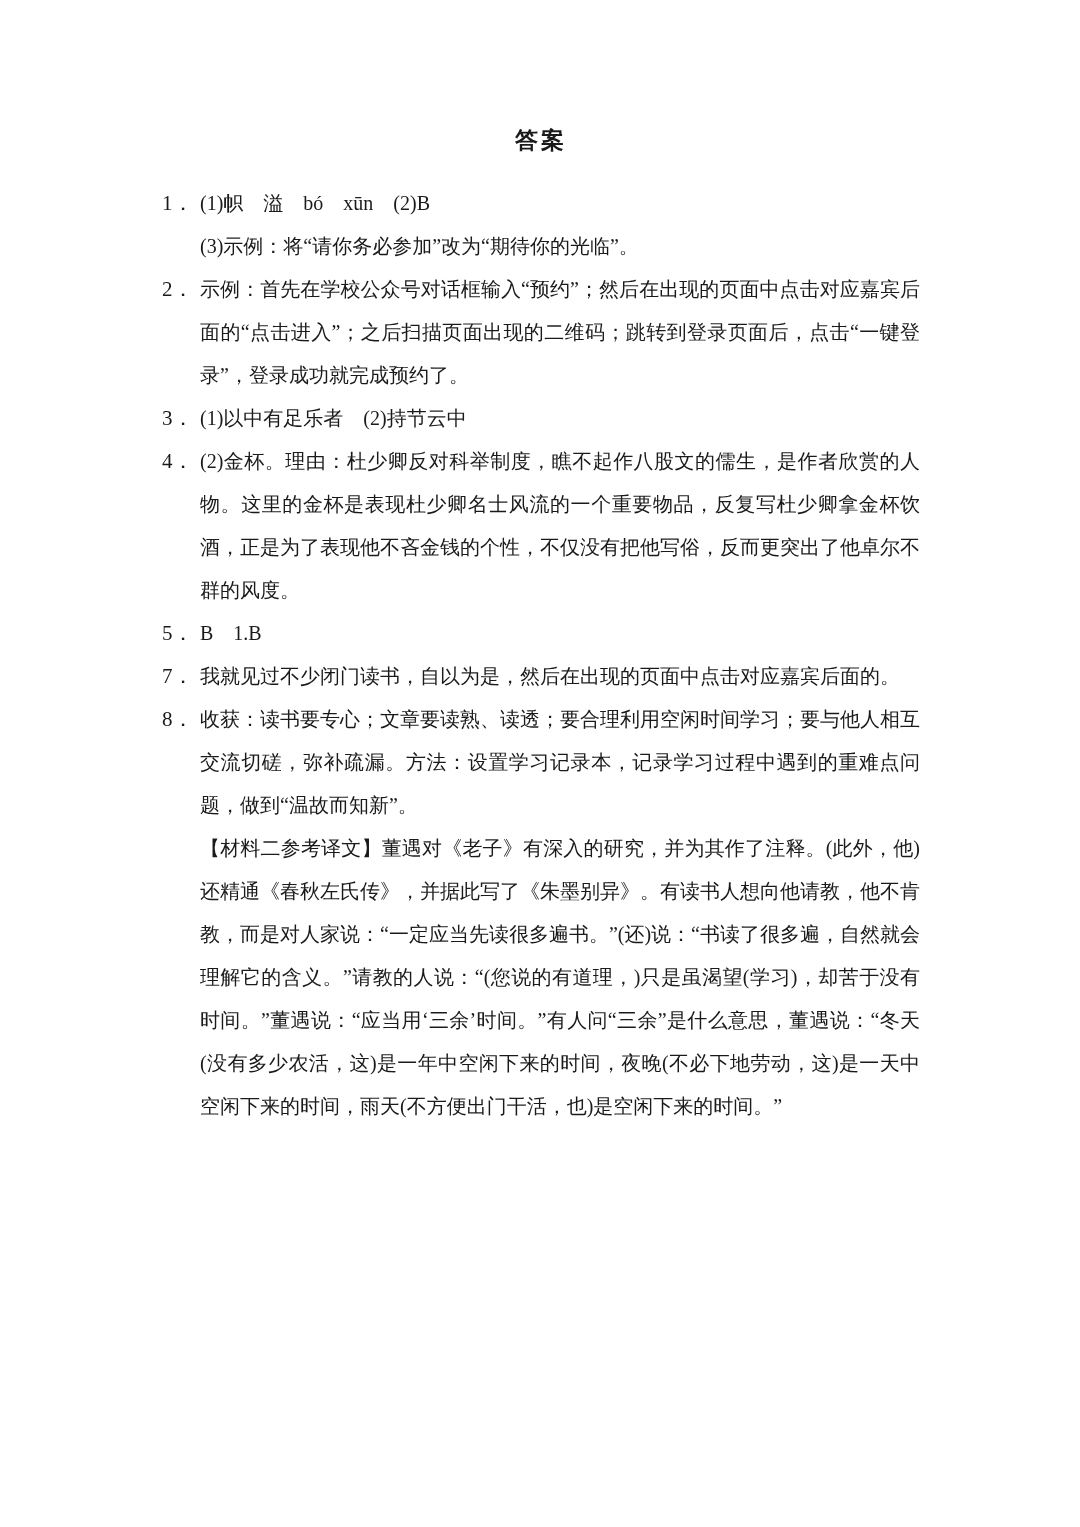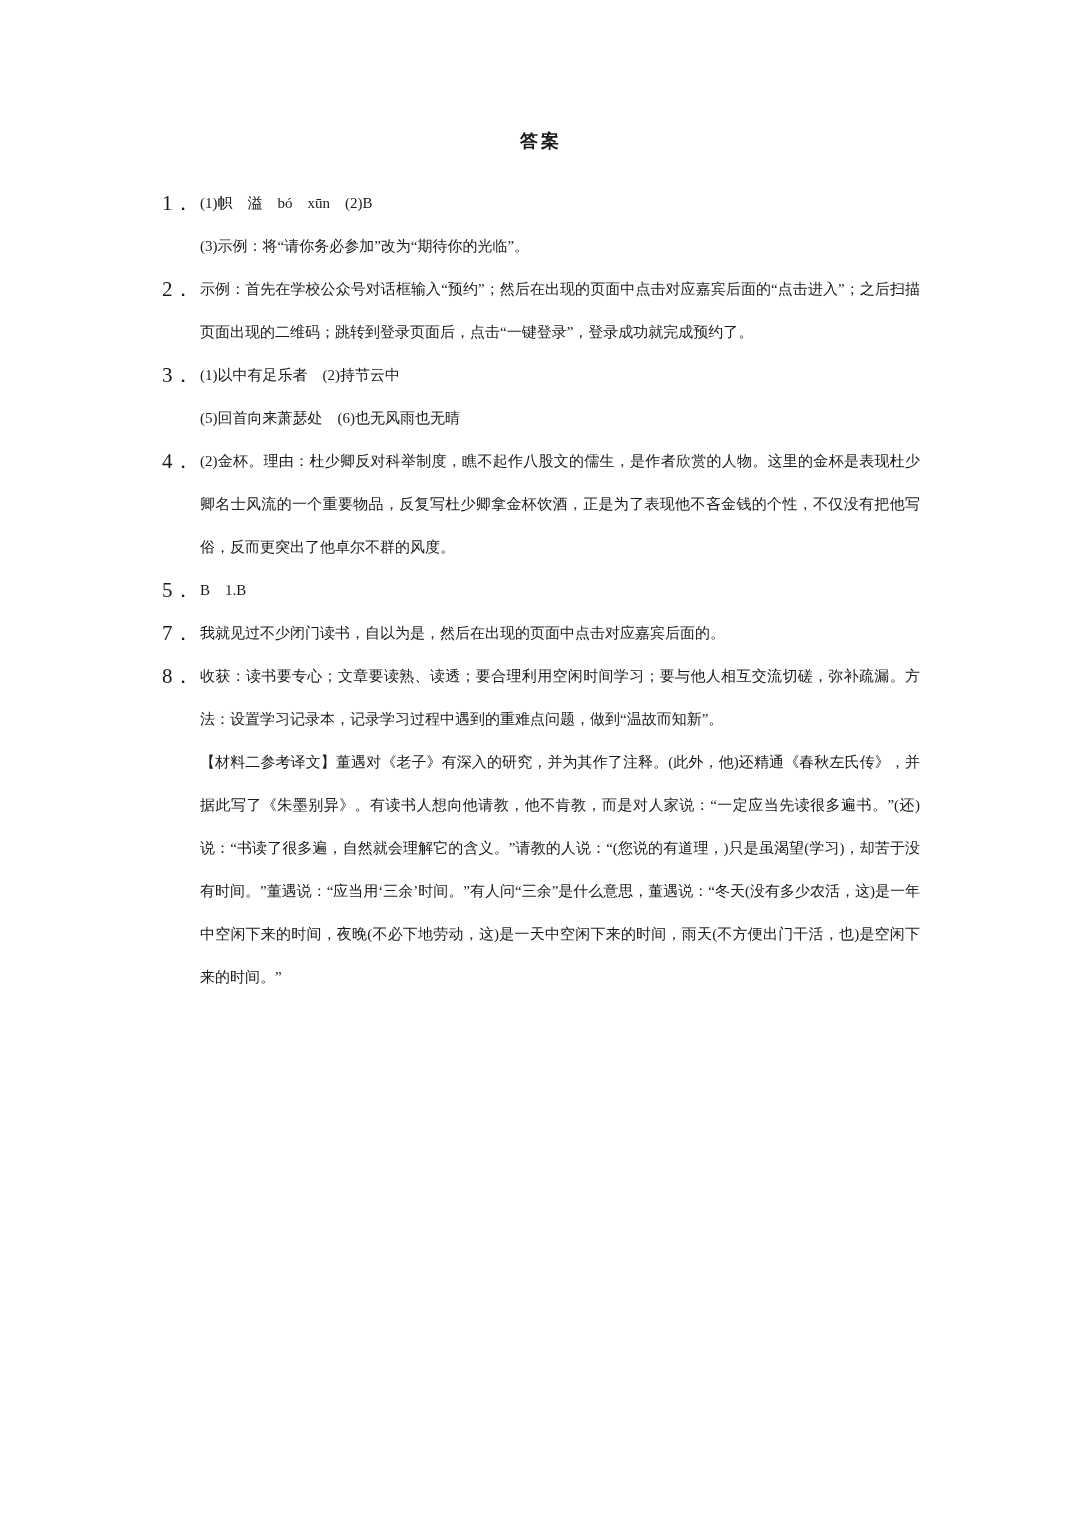--- a/index.html
+++ b/index.html
@@ -15,21 +15,21 @@
     position: relative;
     width: 1080px;
     height: 1527px;
     box-sizing: border-box;
     background: #ffffff;
     padding: 126px 160px 60px 162px;
     overflow: hidden;
   }
   .doc-title {
     text-align: center;
-    font-size: 18px;
+    font-size: 23px;
     font-weight: bold;
     letter-spacing: 3px;
     line-height: 30px;
     margin-bottom: 26px;
   }
   .answer-list {
     width: 100%;
   }
   .item {
     display: flex;
@@ -41,21 +41,21 @@
     font-size: 21px;
     line-height: 43px;
     white-space: nowrap;
   }
   .content {
     flex: 1 1 auto;
     min-width: 0;
   }
   .content p {
     margin: 0;
-    font-size: 15px;
+    font-size: 20px;
     line-height: 43px;
     text-align: justify;
     text-justify: inter-ideograph;
     word-break: break-all;
   }
   .content p b {
     font-weight: normal;
   }
 </style>
 </head>
@@ -74,21 +74,20 @@
       <div class="item">
         <div class="num">2．</div>
         <div class="content">
           <p>示例：首先在学校公众号对话框输入“预约”；然后在出现的页面中点击对应嘉宾后面的“点击进入”；之后扫描页面出现的二维码；跳转到登录页面后，点击“一键登录”，登录成功就完成预约了。</p>
         </div>
       </div>
       <div class="item">
         <div class="num">3．</div>
         <div class="content">
           <p>(1)以中有足乐者　(2)持节云中</p>
-          <p>(5)回首向来萧瑟处　(6)也无风雨也无晴</p>
         </div>
       </div>
       <div class="item">
         <div class="num">4．</div>
         <div class="content">
           <p>(2)金杯。理由：杜少卿反对科举制度，瞧不起作八股文的儒生，是作者欣赏的人物。这里的金杯是表现杜少卿名士风流的一个重要物品，反复写杜少卿拿金杯饮酒，正是为了表现他不吝金钱的个性，不仅没有把他写俗，反而更突出了他卓尔不群的风度。</p>
         </div>
       </div>
       <div class="item">
         <div class="num">5．</div>

